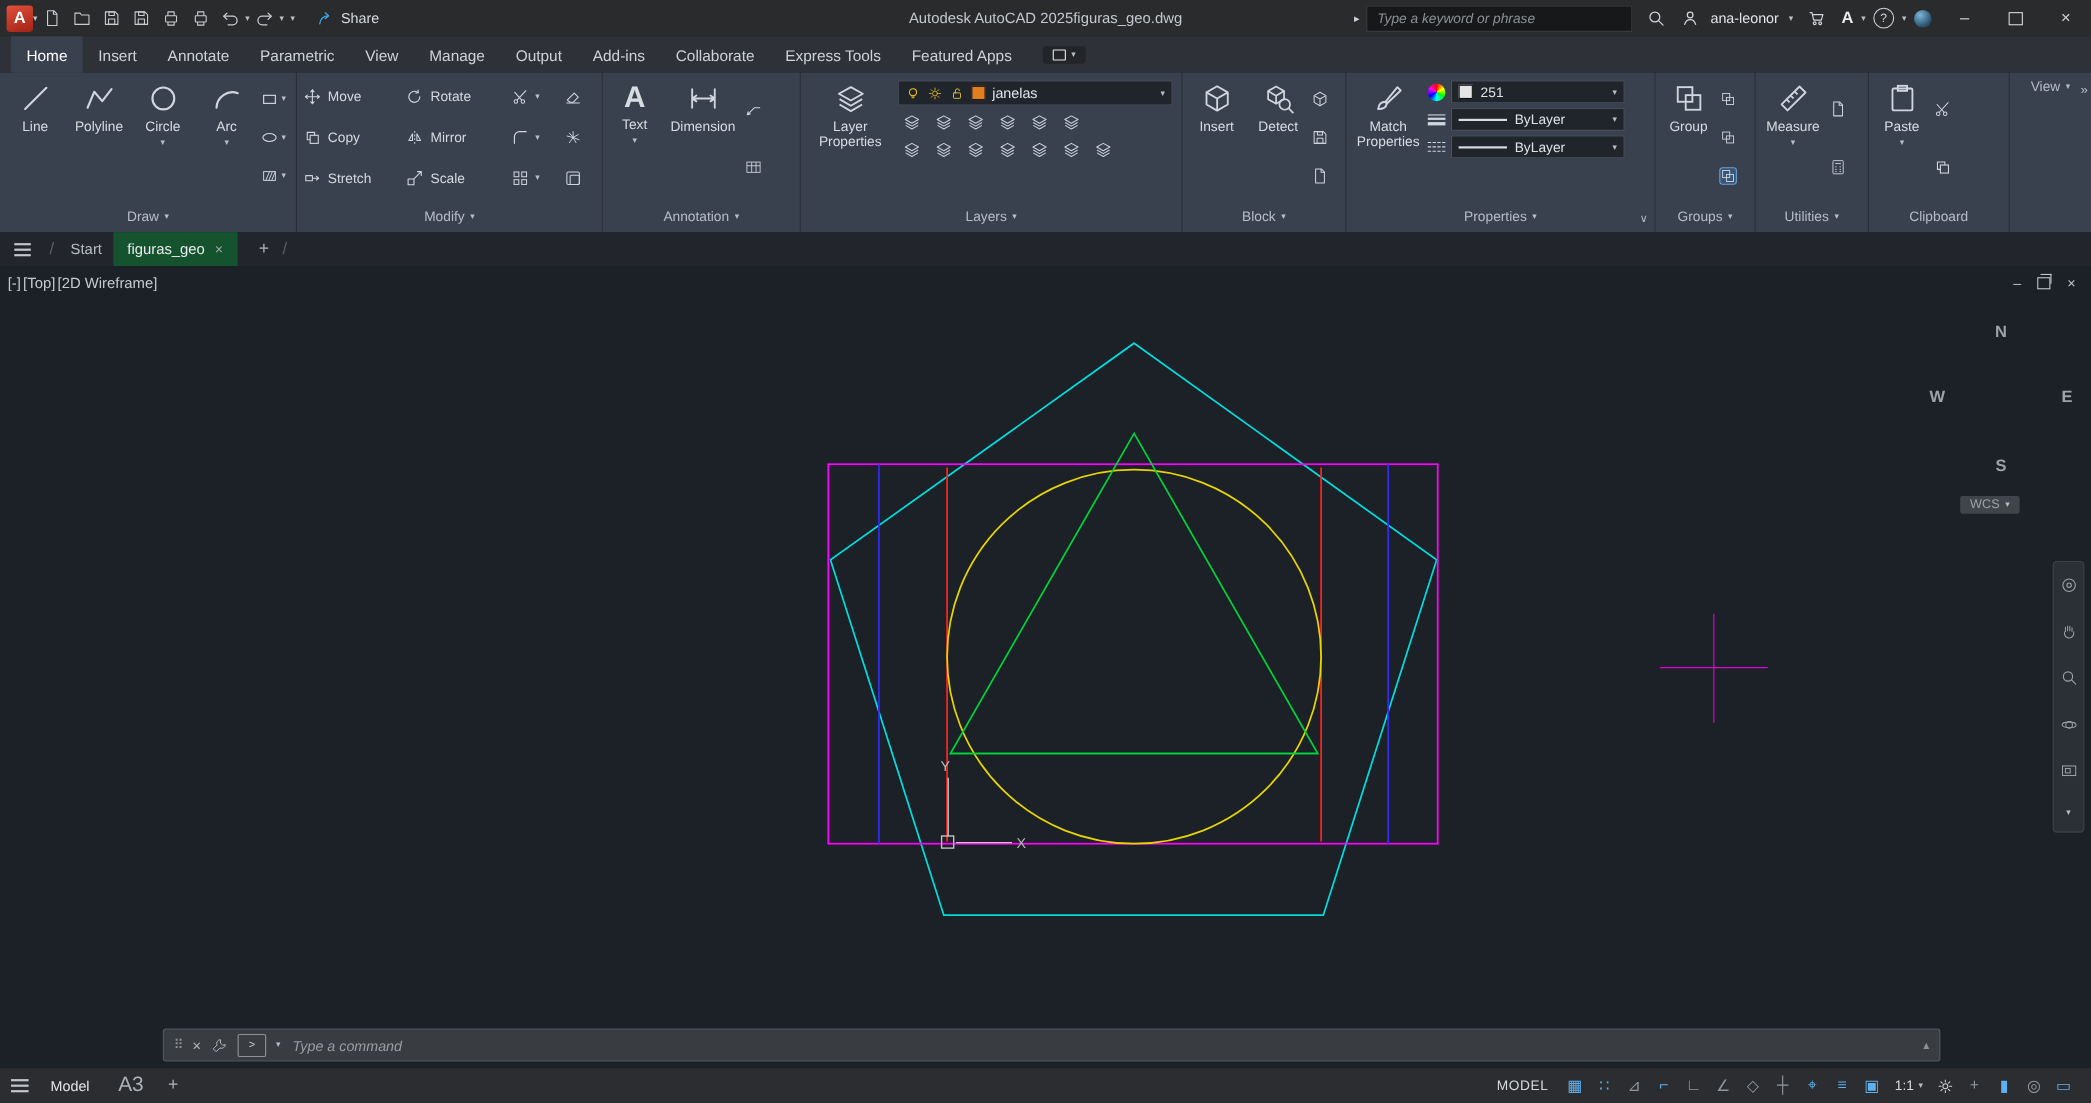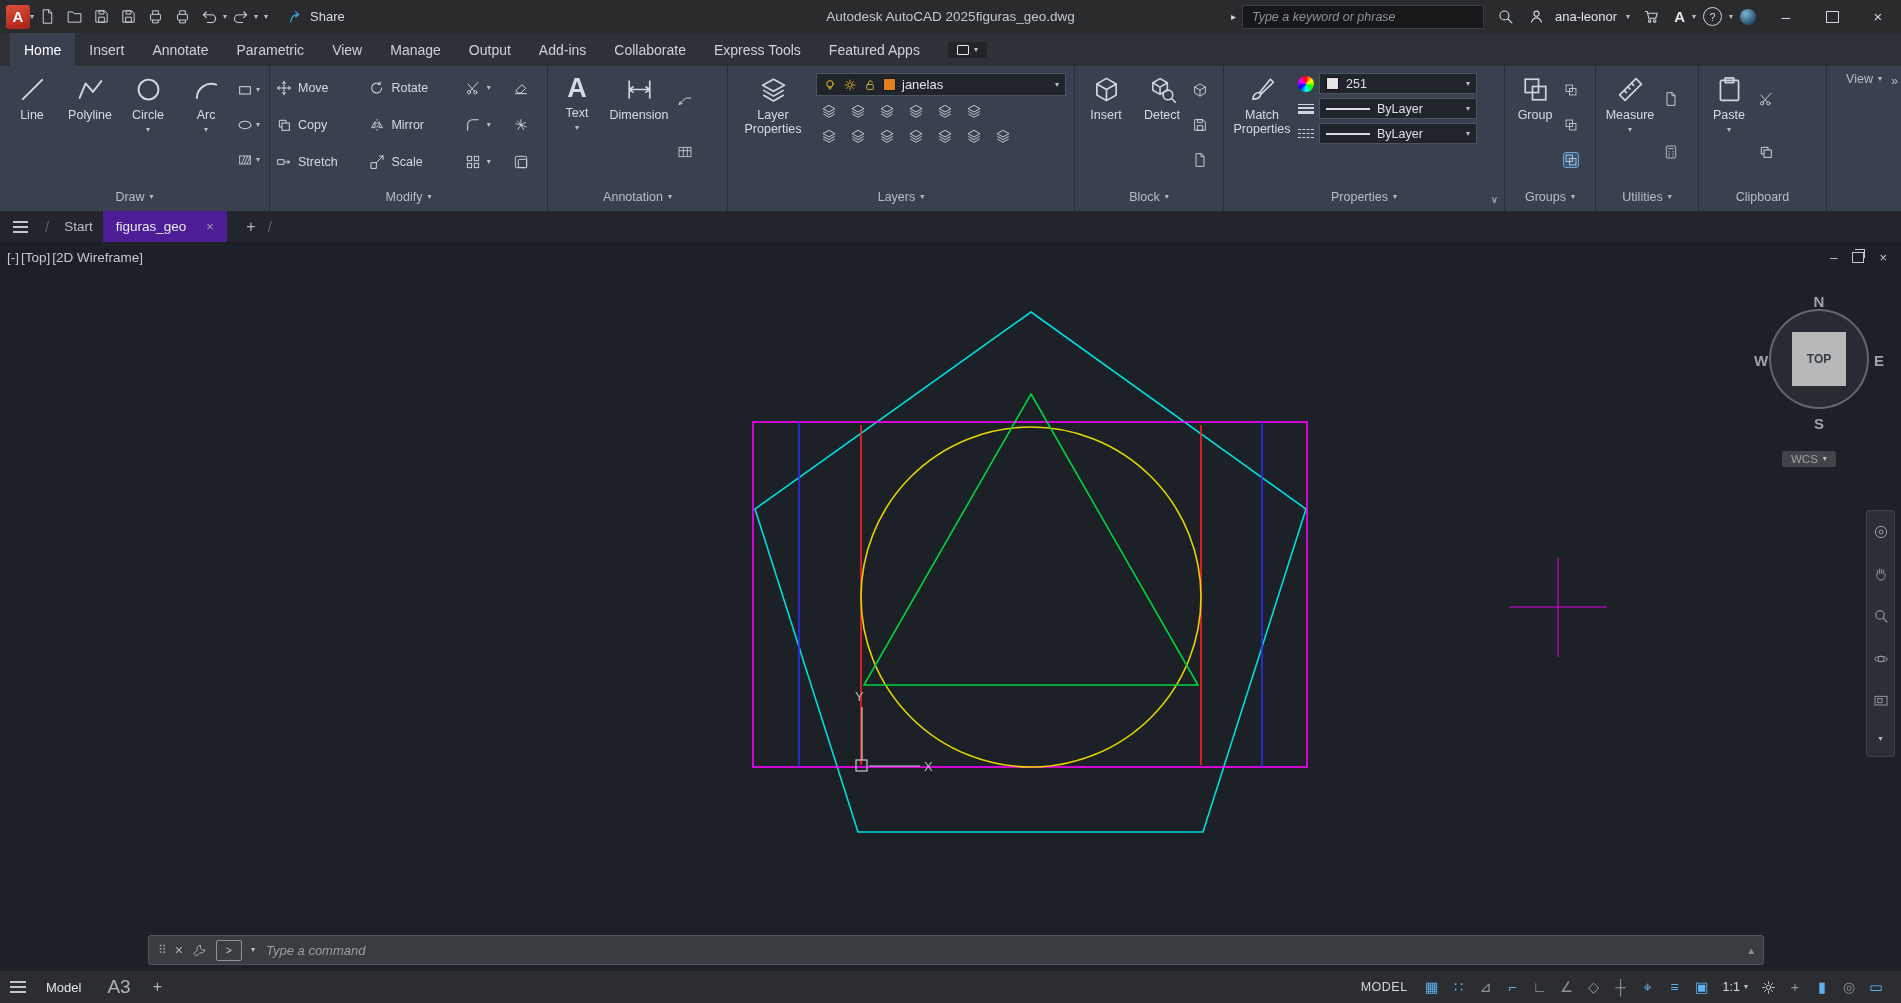--- a/index.html
+++ b/index.html
@@ -74,21 +74,21 @@
   .sbtn.hl{background:rgba(60,115,170,0.45);outline:1px solid #6ba3d6;border-radius:2px;}
   .launcher{position:absolute;right:6px;bottom:5px;font-size:10px;color:#b6bdc8;}
   .more-chev{position:absolute;right:3px;bottom:4px;font-size:12px;color:#b6bdc8;}
 
   
   #filetabs{top:211px;height:31px;background:#22252b;display:flex;align-items:center;color:#b9bec5;font-size:13.5px;}
   .hamb{width:40px;height:100%;display:flex;flex-direction:column;align-items:center;justify-content:center;gap:3px;}
   .hamb span{display:block;width:15px;height:2px;background:#c3c7cc;}
   .ftslash{color:#5c6067;font-size:15px;padding:0 5px;}
   .ftab-start{padding:0 10px;}
-  .ftab-active{height:100%;display:flex;align-items:center;gap:20px;padding:0 13px;background:#4c1d95;color:#e8eaee;box-sizing:border-box;text-align:center;}
+  .ftab-active{height:100%;display:flex;align-items:center;gap:9px;padding:0 13px;background:#14532d;color:#e8eaee;box-sizing:border-box;text-align:center;}
   .ftab-x{color:#9fa4ab;font-size:13px;}
   .ftab-plus{margin-left:12px;width:24px;text-align:center;color:#aeb3ba;font-size:16px;}
 
   
   #canvas{position:absolute;top:242px;left:0;right:0;height:729px;background:#1b2127;overflow:hidden;}
   #draw-svg{position:absolute;inset:0;}
   .vp-label{position:absolute;left:6px;top:8px;font-size:13.5px;color:#c7cacd;display:flex;}
   .vp-label span{padding:0 1px;}
   .vp-controls{position:absolute;right:14px;top:8px;display:flex;gap:15px;align-items:center;color:#c3c6ca;font-size:13px;}
   .restore{width:10px;height:9px;border:1.2px solid #c3c6ca;position:relative;}
@@ -959,23 +959,20 @@
       <span class="g-min">–</span>
       <span class="restore"></span>
       <span class="g-close">×</span>
     </div>
 
     <div class="viewcube">
       <span class="vc-n">N</span>
       <span class="vc-w">W</span>
       <span class="vc-e">E</span>
       <span class="vc-s">S</span>
-      <div class="vc-ring">
-        <div class="vc-face">TOP</div>
-      </div>
       <div class="wcs-pill">
         <span>WCS</span>
         <span class="cdown g-caret">▾</span>
       </div>
     </div>
 
     <div class="navbar">
       <span>
           <svg class="ic">
             <use href="#sym-wheel"></use>

